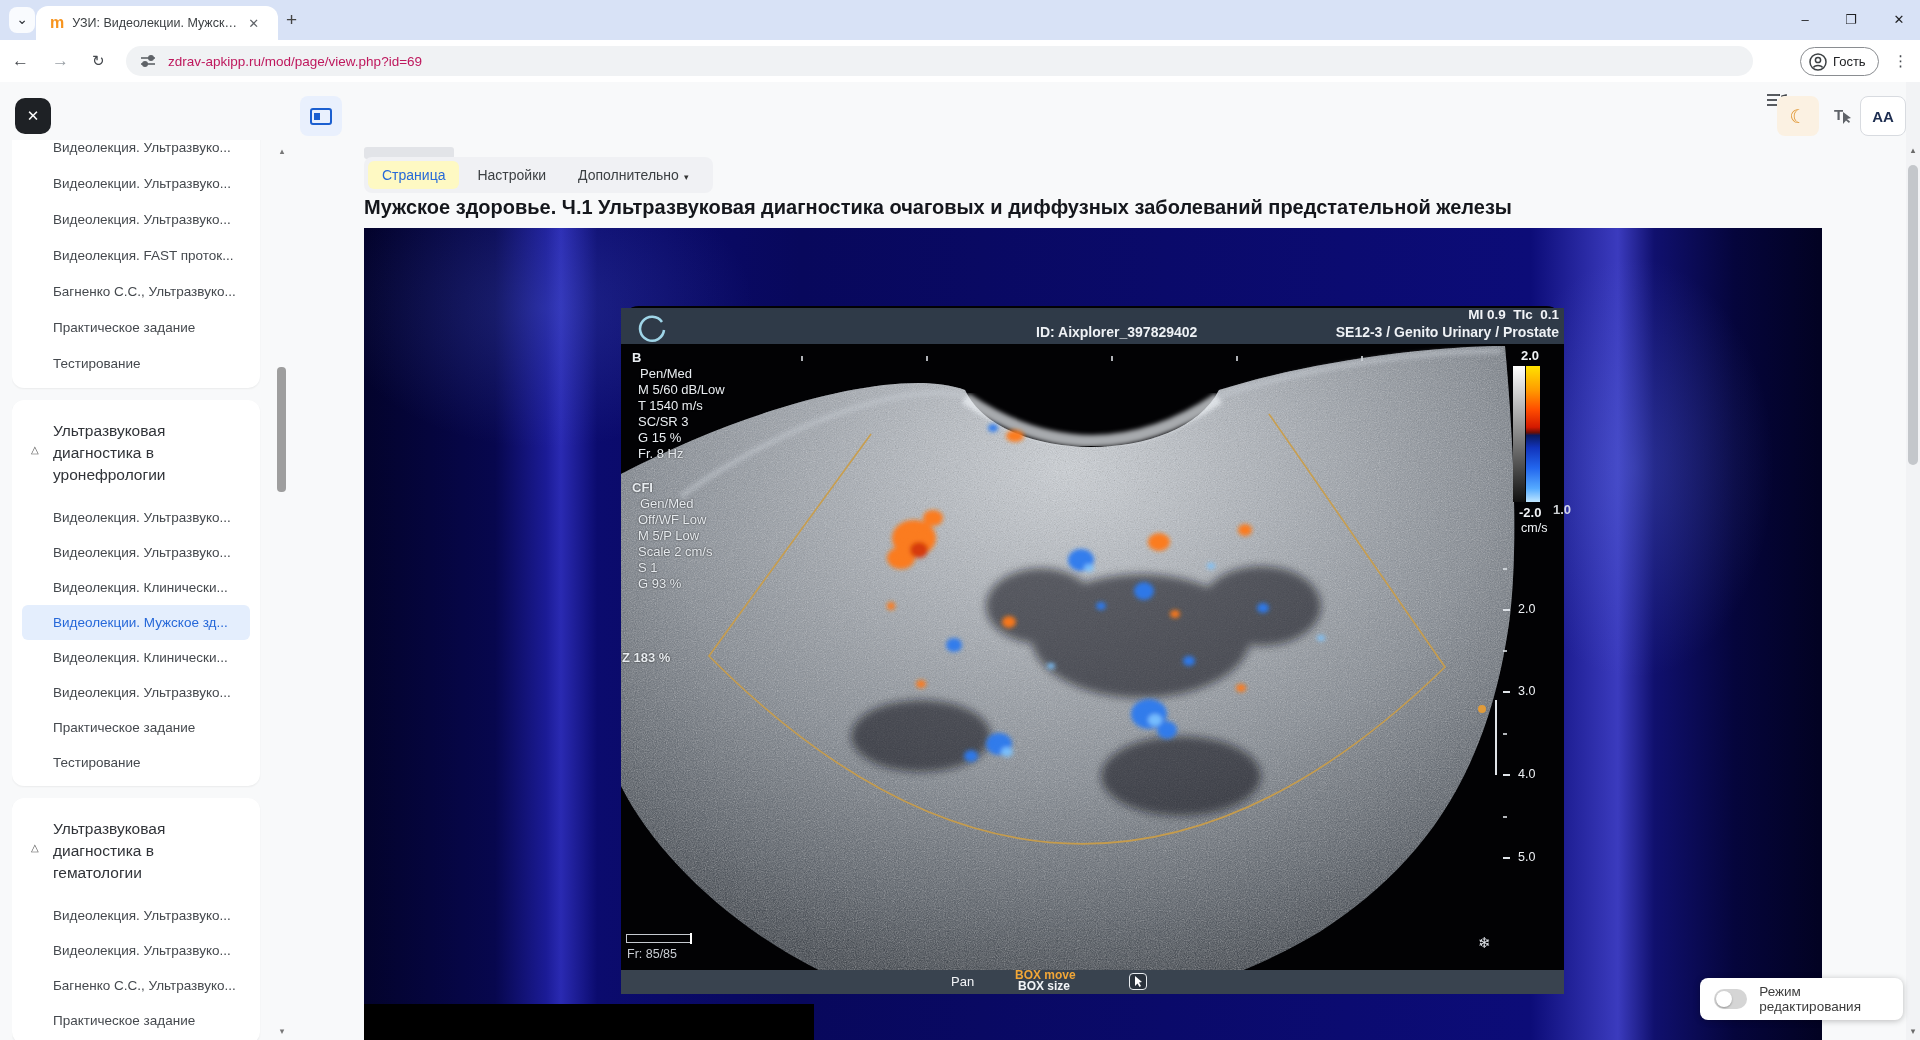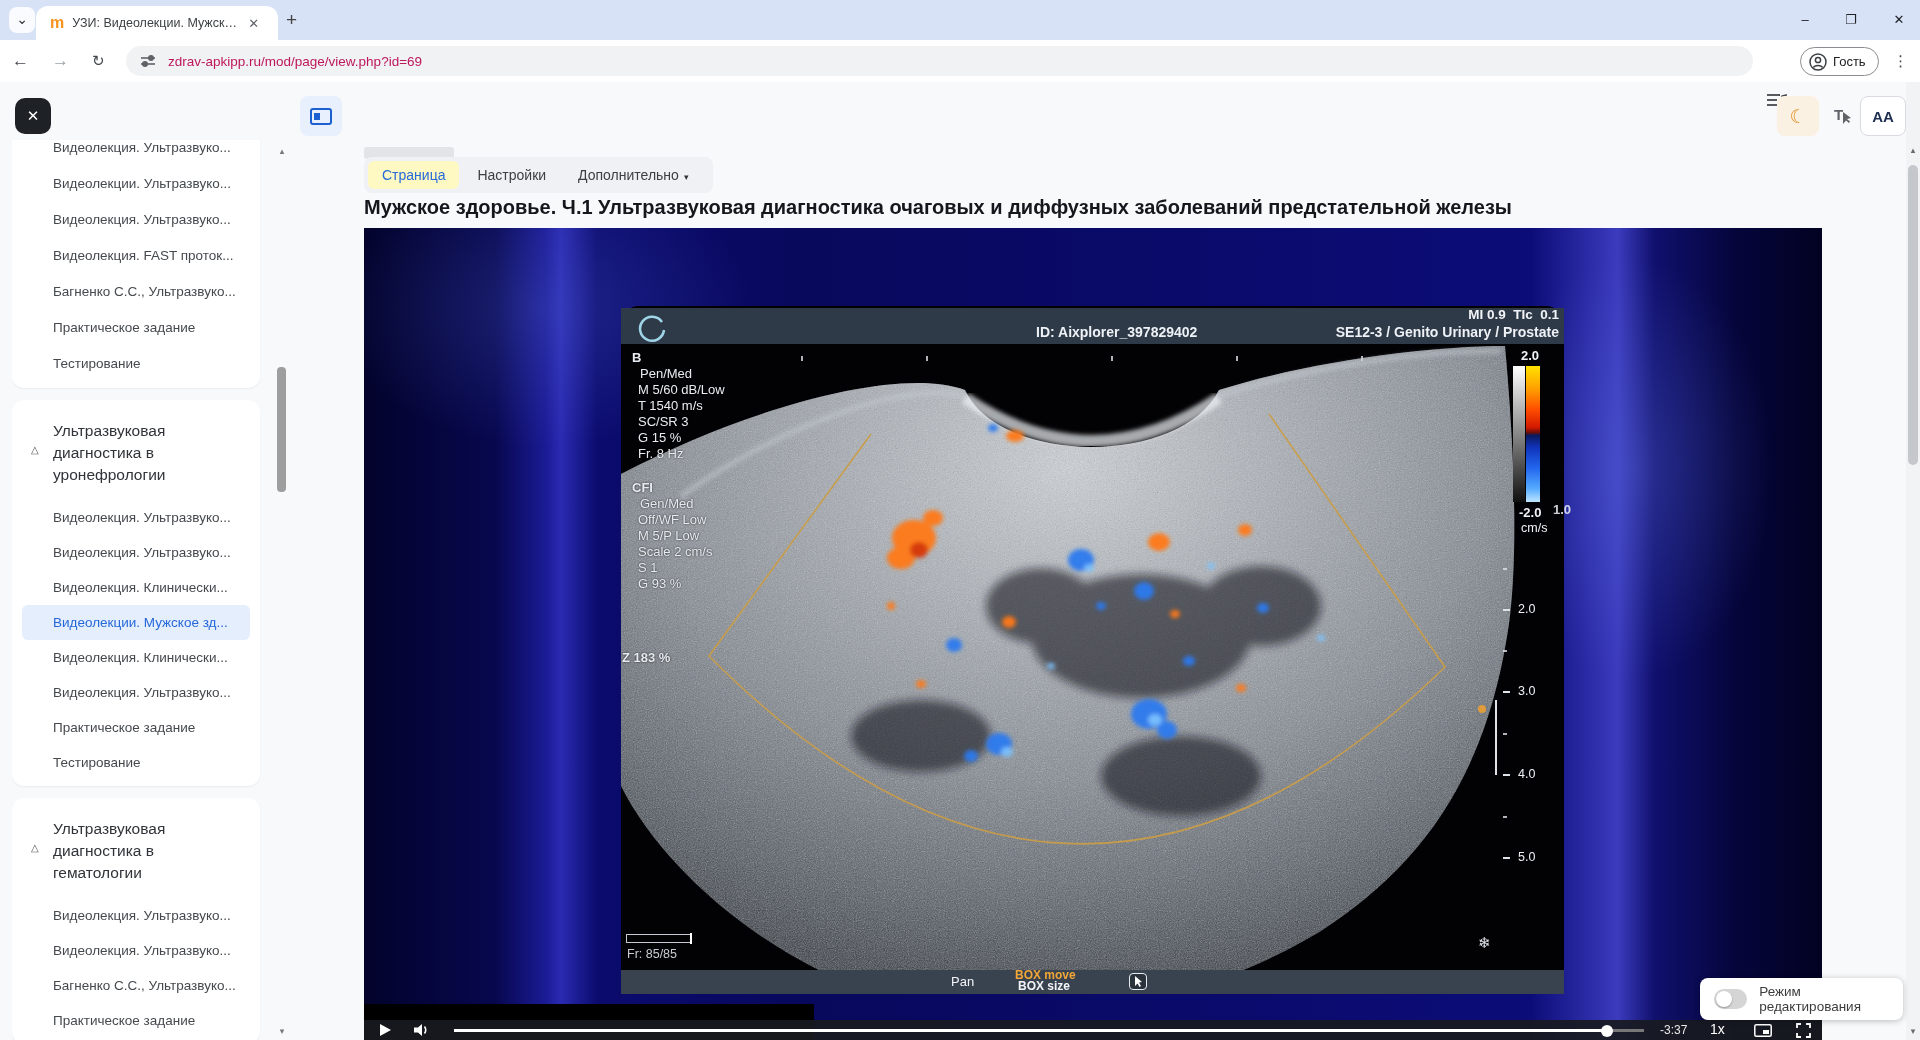--- a/index.html
+++ b/index.html
@@ -395,40 +395,20 @@
         <span class="cursorbox">
           <svg width="9" height="11" viewBox="0 0 9 11">
               <polygon points="1,0 1,10 3.5,7.5 5.5,11 7,10 5,6.5 8,6" fill="#fff"></polygon>
             </svg>
         </span>
       </div>
     </div>
 
     <div class="abs" style="left:0;top:776px;width:450px;height:36px;background:#000;"></div>
 
-    <div class="controls">
-      <div class="play"></div>
-      <svg class="abs" style="left:50px;top:3px;" width="16" height="14" viewBox="0 0 16 14">
-        <polygon points="0,4.5 4,4.5 8,1 8,13 4,9.5 0,9.5" fill="#fff"></polygon>
-        <path d="M10.5,3.5 Q13,7 10.5,10.5" stroke="#fff" stroke-width="1.6" fill="none"></path>
-      </svg>
-      <div class="track">
-        <div class="fill"></div>
-        <div class="handle"></div>
-      </div>
-      <div class="ctime">-3:37</div>
-      <div class="cspeed">1x</div>
-      <svg class="abs" style="left:1390px;top:4px;" width="18" height="13" viewBox="0 0 18 13">
-        <rect x="0.8" y="0.8" width="16.4" height="11.4" rx="1.5" fill="none" stroke="#fff" stroke-width="1.5"></rect>
-        <rect x="9" y="6" width="6" height="4" fill="#fff"></rect>
-      </svg>
-      <svg class="abs" style="left:1432px;top:3px;" width="15" height="15" viewBox="0 0 15 15">
-        <path d="M1,5 V1 H5 M10,1 H14 V5 M14,10 V14 H10 M5,14 H1 V10" fill="none" stroke="#fff" stroke-width="1.8"></path>
-      </svg>
-    </div>
   </div>
 
   <div class="editpill">
     <div class="toggle">
         <div class="knob"></div>
       </div>
     <span class="lbl">Режим редактирования</span>
   </div>
 
   <div class="pg-track"></div>

